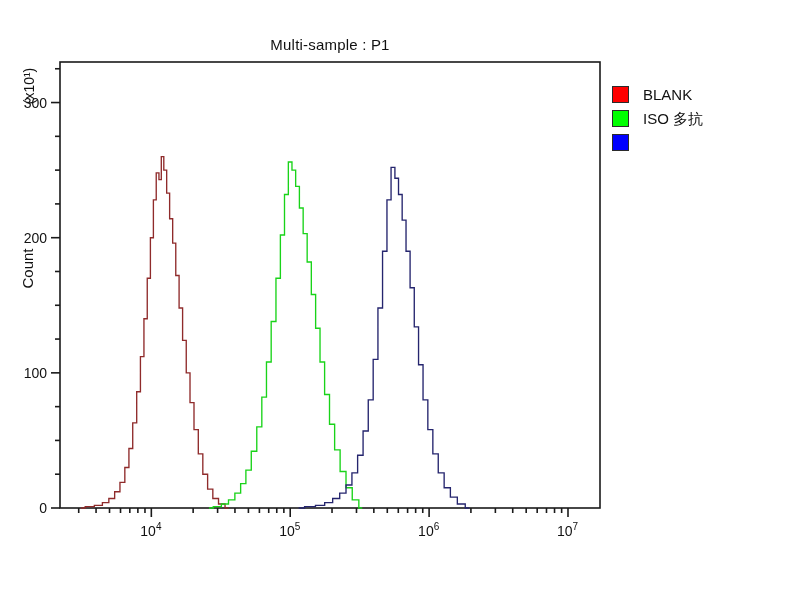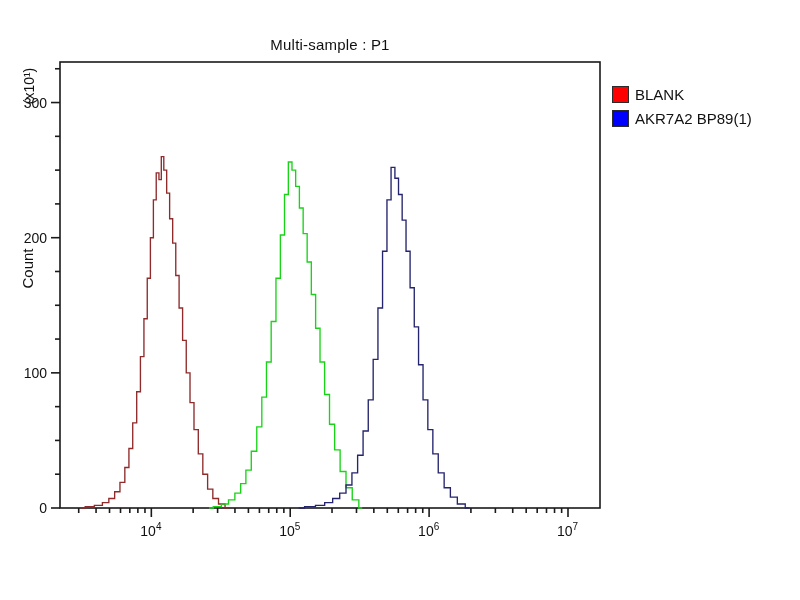--- a/index.html
+++ b/index.html
@@ -32,21 +32,21 @@
     transform:rotate(-90deg);transform-origin:50% 50%;
   }
 
   .tick-text{font-size:14px;fill:#111;}
   .tick-sup{font-size:10px;fill:#111;}
 
   #legend{
     position:absolute;left:612px;top:84px;
     display:flex;flex-direction:column;gap:3px;
   }
-  .legend-row{display:flex;align-items:center;gap:6px;height:21px;}
+  .legend-row{display:flex;align-items:center;gap:14px;height:21px;}
   .swatch{
     width:17px;height:17px;border:1px solid #2b2b2b;box-sizing:border-box;
     flex:0 0 auto;
   }
   .legend-label{
     font-size:15px;color:#111;white-space:nowrap;line-height:17px;
   }
 </style>
 </head>
 <body>
@@ -129,18 +129,21 @@
 
   <div class="axis-label" id="ylabel">Count</div>
   <div id="ymult">(x10¹)</div>
 
   <div id="legend">
     <div class="legend-row">
       <span class="swatch" style="background: rgb(255, 0, 0);"></span>
       <span class="legend-label">BLANK</span>
     </div>
     <div class="legend-row">
+      <span class="swatch" style="background: rgb(0, 255, 0);"></span>
+      <span class="legend-label">ISO 多抗</span>
+    </div>
+    <div class="legend-row">
       <span class="swatch" style="background: rgb(0, 0, 255);"></span>
-      <span class="legend-label">AKR7A2 BP89(1)</span>
     </div>
   </div>
 
 </div>
 
 </body></html>

